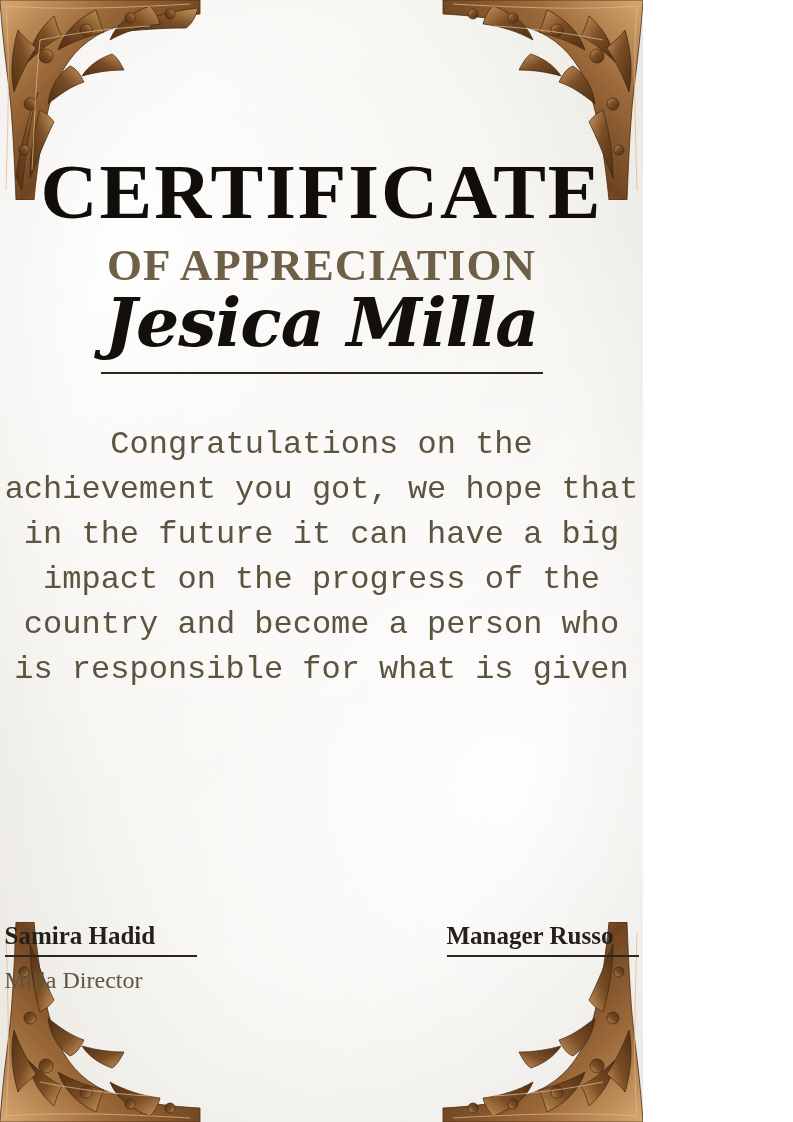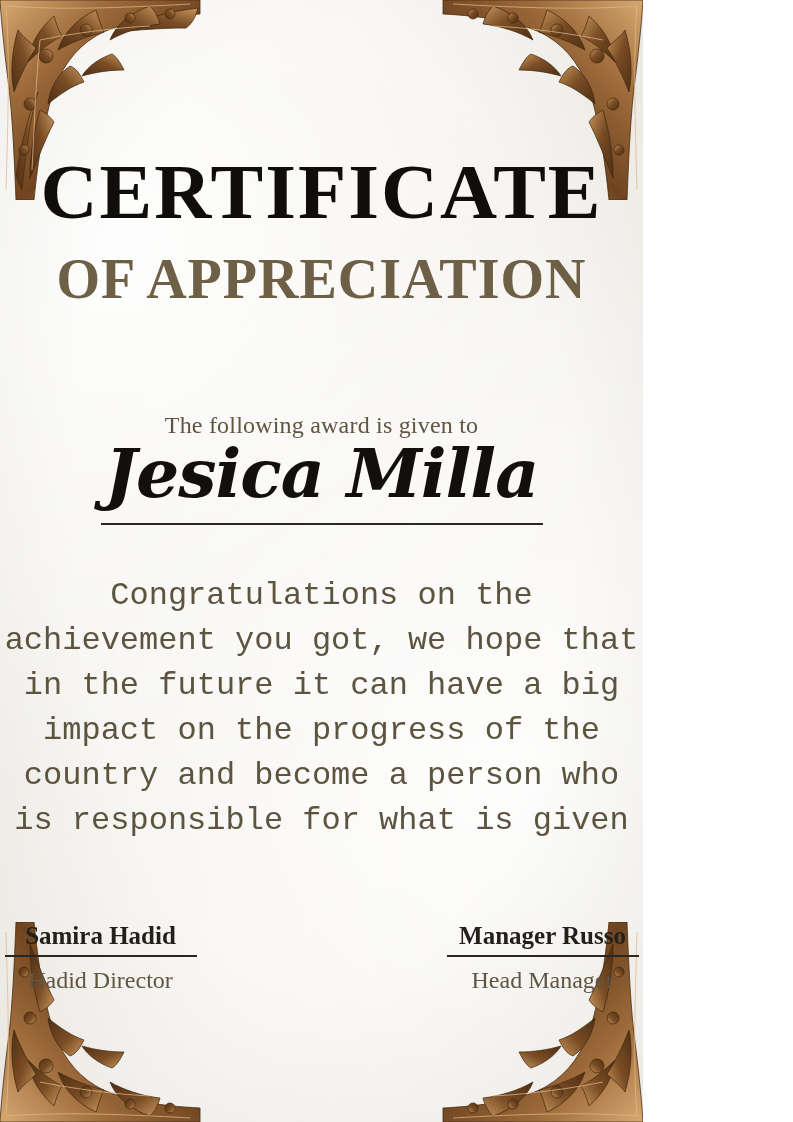--- a/index.html
+++ b/index.html
@@ -61,24 +61,24 @@
   .title {
     margin-top: 152px;
     font-family: "Liberation Serif", serif;
     font-weight: 700;
     font-size: 79px;
     letter-spacing: 2px;
     color: #100d0a;
     line-height: 1;
   }
   .subtitle {
-    margin-top: 20px;
+    margin-top: 12px;
     font-family: "Liberation Serif", serif;
     font-weight: 700;
-    font-size: 56px;
+    font-size: 45px;
     letter-spacing: 1px;
     color: #6d6046;
     line-height: 1;
   }
   .award-line {
     margin-top: 105px;
     font-family: "Liberation Serif", serif;
     font-size: 24px;
     color: #5f5540;
     letter-spacing: 0.2px;
@@ -113,21 +113,21 @@
     left: 0;
     right: 0;
     bottom: 128px;
     display: flex;
     justify-content: center;
     gap: 250px;
   }
   .sig {
     display: flex;
     flex-direction: column;
-    align-items: center;
+    align-items: flex-start;
   }
   .sig-name {
     font-family: "Liberation Serif", serif;
     font-weight: 700;
     font-size: 25px;
     color: #231f19;
     line-height: 1.1;
     padding-bottom: 6px;
   }
   .sig-rule {
@@ -275,32 +275,30 @@
         <path d="M6 6 C60 10 120 8 190 4"></path>
         <path d="M6 6 C10 60 8 120 6 190"></path>
         <path d="M40 40 C70 34 110 28 150 26"></path>
       </g>
     </svg>
   </div>
 
   <div class="content">
     <div class="title">CERTIFICATE</div>
     <div class="subtitle">OF APPRECIATION</div>
-    <div class="award-line">The following award is given to</div>
     <div class="recipient">Jesica Milla</div>
     <div class="recipient-rule"></div>
     <div class="body-text">Congratulations on the achievement you got, we hope that in the future it can have a big impact on the progress of the country and become a person who is responsible for what is given</div>
   </div>
 
   <div class="signatures">
     <div class="sig">
       <div class="sig-name">Samira Hadid</div>
       <div class="sig-rule"></div>
-      <div class="sig-role">Hadid Director</div>
+      <div class="sig-role">Milla Director</div>
     </div>
     <div class="sig">
       <div class="sig-name">Manager Russo</div>
       <div class="sig-rule"></div>
-      <div class="sig-role">Head Manager</div>
     </div>
   </div>
 
 </div>
 
 </body></html>

